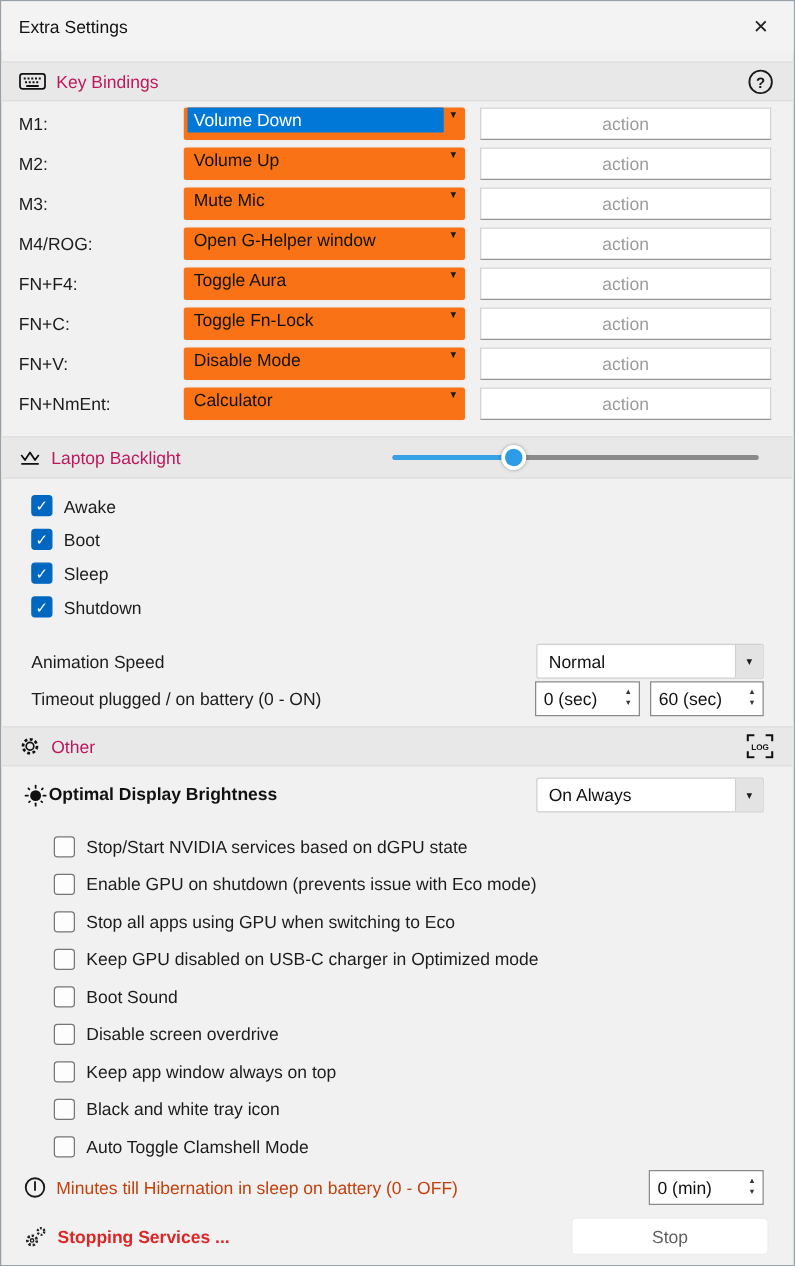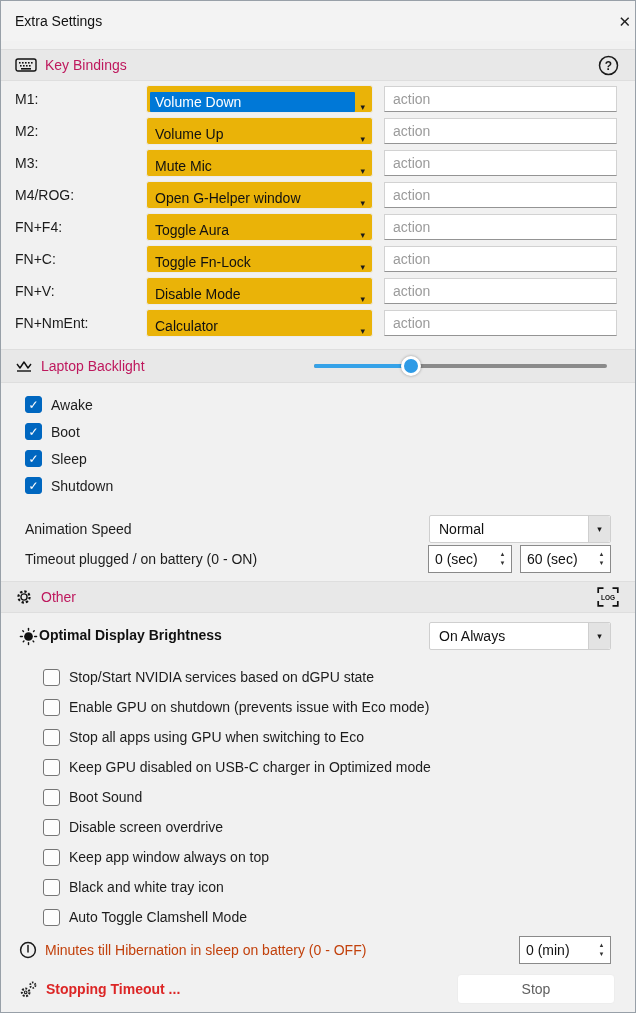--- a/index.html
+++ b/index.html
@@ -4,41 +4,41 @@
 <style>
   * { margin:0; padding:0; box-sizing:border-box; }
   html,body { background:#cfcfcf; }
   body { font-family:"Liberation Sans", sans-serif; }
   .window {
     position:relative; width:636px; height:1013px;
     background:#f1f1f1; border:1px solid #98a0a8; overflow:hidden;
     color:#1a1a1a;
   }
   
-  .titlebar { height:40px; display:flex; align-items:center; justify-content:space-between; padding:0 0 0 14px; background:#f3f3f3; }
+  .titlebar { height:40px; display:flex; align-items:center; justify-content:space-between; padding:0 16px 0 14px; background:#f3f3f3; }
   .titlebar .title { font-size:14px; color:#111; }
   .close-btn { font-size:15px; color:#222; cursor:default; line-height:1; padding:2px 4px; }
   
   .section-header {
     height:32px; margin-top:8px; background:#e8e8e8;
     border-top:1px solid #dedede; border-bottom:1px solid #dedede;
     display:flex; align-items:center; justify-content:space-between; padding:0 16px 0 14px;
   }
   .section-header .sh-left { display:flex; align-items:center; gap:8px; }
   .section-header .sh-title { font-weight:normal; font-size:14px; color:#be185d; }
   .icon { display:inline-flex; align-items:center; justify-content:center; }
   
   .kb-row { display:flex; align-items:center; height:28px; margin:4px 14px 0 14px; }
   .kb-row:first-of-type { margin-top:8px; }
   .kb-label { width:131px; font-size:14px; color:#1c1c1c; }
-  .combo { width:227px; height:28px; background:#eab308; border-radius:3px; border:1px solid #ececec; display:flex; align-items:flex-end; padding:0 7px 0 3px; }
+  .combo { width:227px; height:28px; background:#f97316; border-radius:3px; border:1px solid #ececec; display:flex; align-items:flex-start; padding:0 7px 0 3px; }
   .combo-text { flex:1; font-size:14px; padding:2px 5px; border-radius:1px; color:#111; white-space:nowrap; overflow:hidden; }
   .combo-text.sel { background:#0078d7; color:#fff; }
   .combo-arrow { font-size:9px; color:#1a1a1a; margin-left:5px; }
-  .action-input { width:233px; height:26px; margin-left:11px; background:#fff; border:1px solid #d2d2d2; border-bottom-color:#949494; font-size:14px; padding:0 8px; color:#222; font-family:"Liberation Sans", sans-serif; }
+  .action-input { width:233px; height:26px; margin-left:11px; background:#fff; border:1px solid #d2d2d2; border-bottom-color:#949494; font-size:14px; padding:0 8px; color:#222; font-family:"Liberation Sans", sans-serif;text-align:center; }
   .action-input::placeholder { color:#9b9b9b; }
   
   .section-header.backlight { height:34px; margin-top:12px; }
   
   .slider { position:relative; width:293px; height:20px; margin-right:12px; }
   .slider-track { position:absolute; top:8px; left:0; right:0; height:4px; background:#8a8a8a; border-radius:2px; }
   .slider-fill { position:absolute; top:8px; left:0; height:4px; background:#35a2e8; border-radius:2px; }
   .slider-thumb { position:absolute; top:10px; width:20px; height:20px; border-radius:50%; background:#2e9be6; border:3px solid #fff; box-shadow:0 0 3px rgba(0,0,0,.35); transform:translate(-50%,-50%); }
   
   .cb-row { display:flex; align-items:center; height:27px; margin-left:24px; font-size:14px; color:#1c1c1c; }
@@ -347,19 +347,19 @@
   </div>
 
   <div class="stop-row">
     <span class="icon">
       <svg width="19" height="19" viewBox="0 0 20 20">
           <circle cx="7" cy="13" r="4" fill="none" stroke="#222" stroke-width="2.2" stroke-dasharray="2 1.6"></circle>
           <circle cx="7" cy="13" r="1.4" fill="none" stroke="#222" stroke-width="1.2"></circle>
           <circle cx="14.5" cy="5.5" r="2.8" fill="none" stroke="#222" stroke-width="2" stroke-dasharray="1.6 1.4"></circle>
         </svg>
     </span>
-    <span class="stop-text">Stopping Timeout ...</span>
+    <span class="stop-text">Stopping Services ...</span>
     <div class="stop-btn">
         <span>Stop</span>
       </div>
   </div>
 
 </div>
 
 </body></html>

